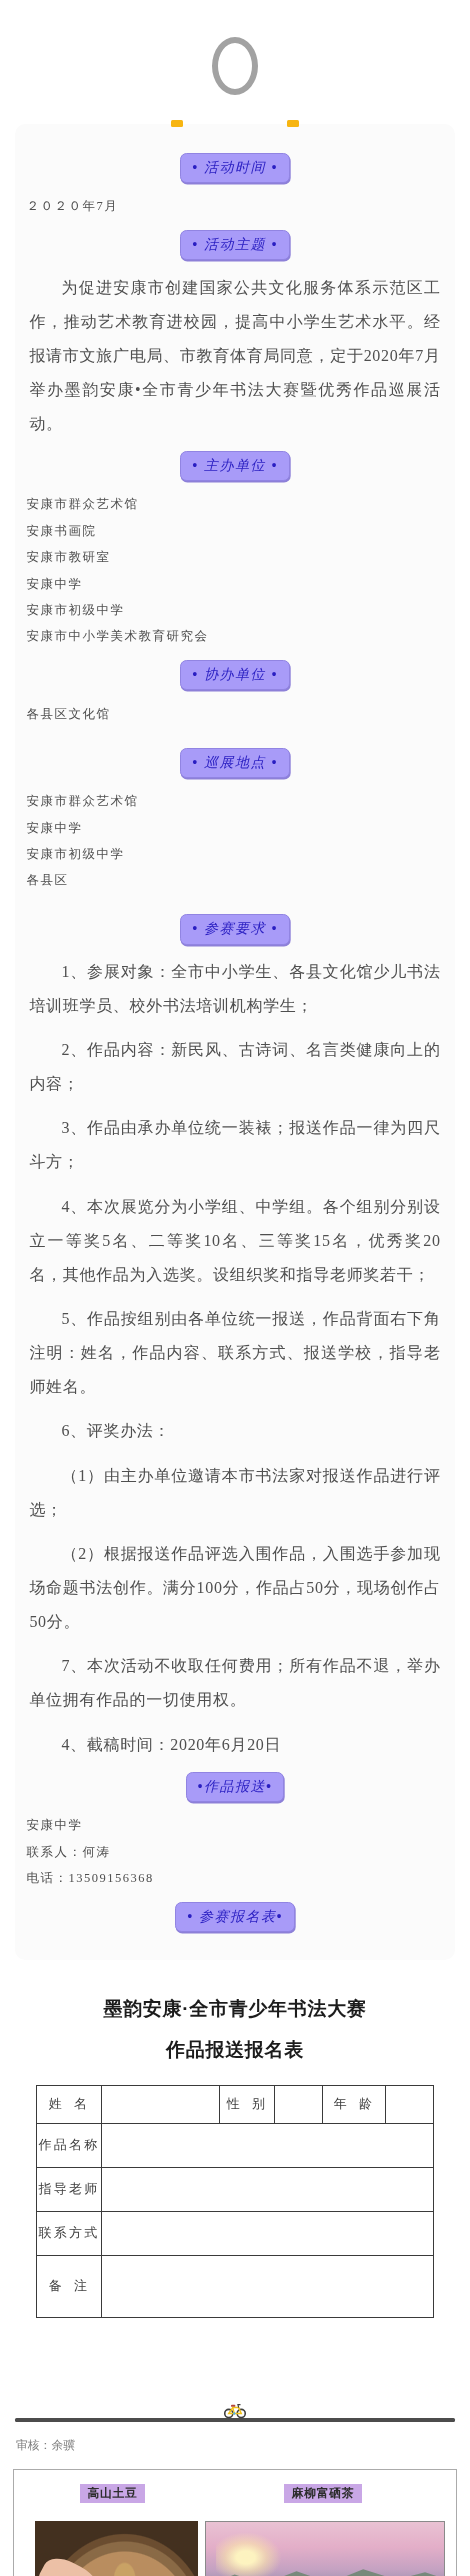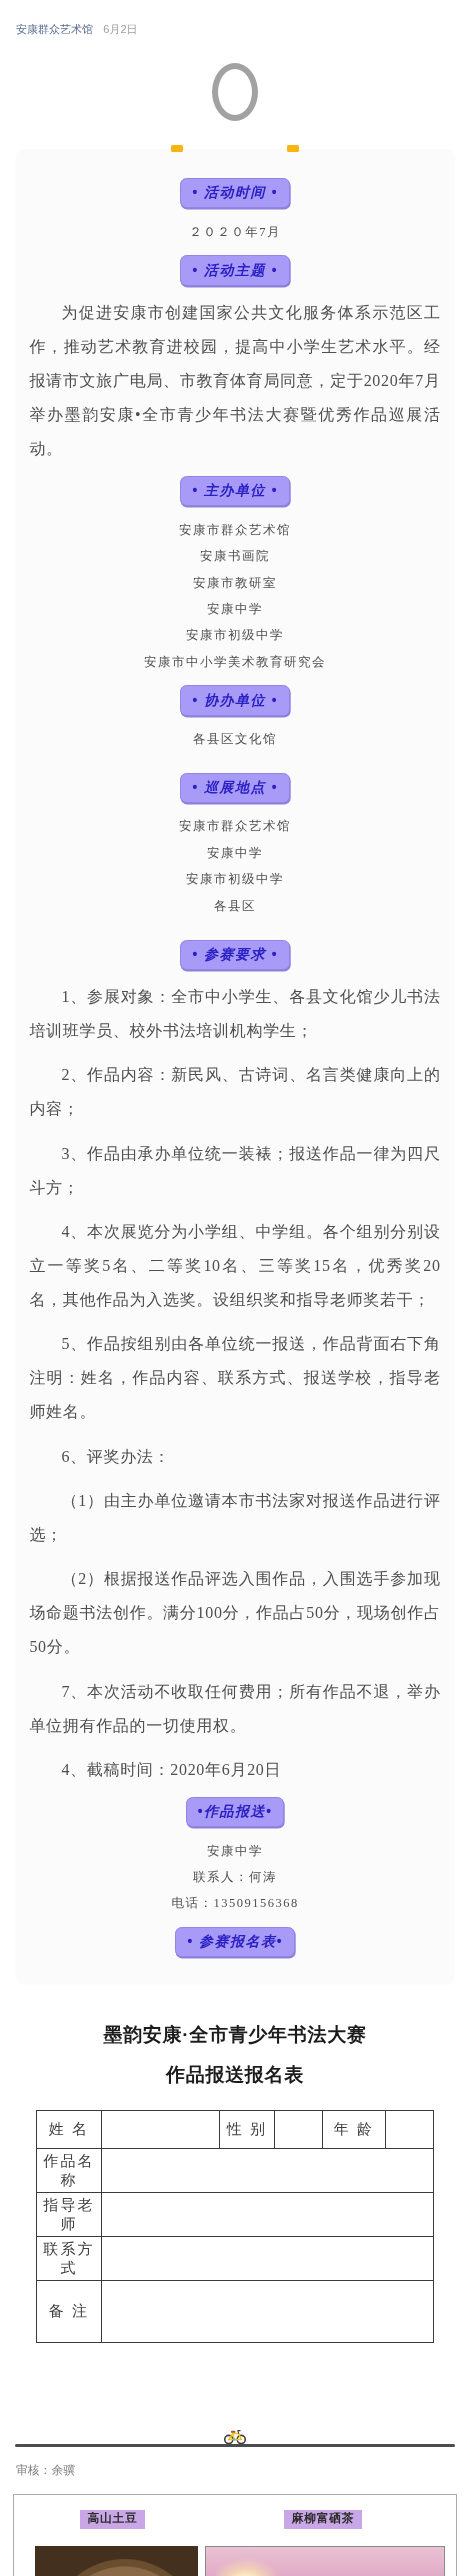--- a/index.html
+++ b/index.html
@@ -30,45 +30,45 @@
   .tape.t-right{right:156px;}
   .card{
     background:#fbfbfb;border-radius:10.3px;padding:19px 11.8px 17.6px;
   }
   .sec-btn{
     display:block;width:max-content;margin:10.3px auto;
     padding:5.1px 11px;
     background:#a89bf8;color:#2a1fc2;
     border:0.7px solid #9184e2;border-radius:6.6px;
     box-shadow:0.7px 1.5px 0 #8d80d8;
-    font-size:14px;font-weight:700;font-style:italic;letter-spacing:1.5px;
+    font-size:14px;font-weight:400;font-style:italic;letter-spacing:1.5px;
     white-space:nowrap;
   }
   .serif{font-family:"Liberation Serif","DejaVu Serif",serif;color:#4f4f4f;}
   .center-line{
-    text-align:center;font-size:12.5px;line-height:26.4px;letter-spacing:1.5px;
+    font-size:12.5px;line-height:26.4px;letter-spacing:1.5px;
     word-break:break-all;
   }
   .para{
     font-size:16px;line-height:34px;text-align:justify;text-indent:2em;
     letter-spacing:0.7px;margin:8.8px 2.9px;word-break:break-all;
   }
   .req .para{margin:10.3px 2.9px;}
 
   
   .form-section{padding:22px 0 32px;background:#ffffff;}
   .form-title{
     text-align:center;font-weight:700;font-size:19px;color:#1c1c1c;
     margin:14.7px 0;letter-spacing:0.7px;word-break:break-all;
   }
   table.reg{border-collapse:collapse;margin:22px auto 0;width:397px;table-layout:fixed;}
   table.reg td{
     border:0.7px solid #3a3a3a;
-    font-family:Liberation Serif, serif;
-    font-size:15px;color:#3f3f3f;text-align:center;letter-spacing:2.2px;
+    font-family:Liberation Mono, monospace;
+    font-size:13px;color:#3f3f3f;text-align:center;letter-spacing:2.2px;
     overflow:hidden;
   }
   .r-head td{height:35px;}
   .r-mid td{height:41px;}
   .r-note td{height:59px;}
 
   
   .divider-wrap{position:relative;margin-top:47px;height:25px;}
   .divider-line{position:absolute;left:14.7px;right:14.7px;bottom:0;height:3.7px;background:#4c4c4c;border-radius:1.5px;}
   .bike{position:absolute;left:50%;transform:translateX(-50%);bottom:2.9px;}
@@ -174,24 +174,20 @@
   .vline{width:0.7px;background:#8a8a8a;align-self:stretch;margin-left:25px;}
   .contact{flex:1;text-align:center;padding:0 19px 0 14.7px;}
   .contact-bold{font-weight:700;color:#1f1f1f;font-size:12.5px;line-height:2.1;word-break:break-all;}
   .contact-rule{border:none;border-top:0.7px solid #3f3f3f;margin:7.3px 0 10.3px;}
   .contact-line{color:#575757;font-size:11px;line-height:2.55;word-break:break-all;}
 </style>
 </head>
 <body>
 
 <div class="header">
-  <div class="meta">
-    <span class="author">安康群众艺术馆</span>
-    <span class="date">6月2日</span>
-  </div>
 </div>
 
 <div class="placeholder">
   <div class="ring"></div>
 </div>
 
 <div class="card-wrap">
   <div class="tape t-left"></div>
   <div class="tape t-right"></div>
 

